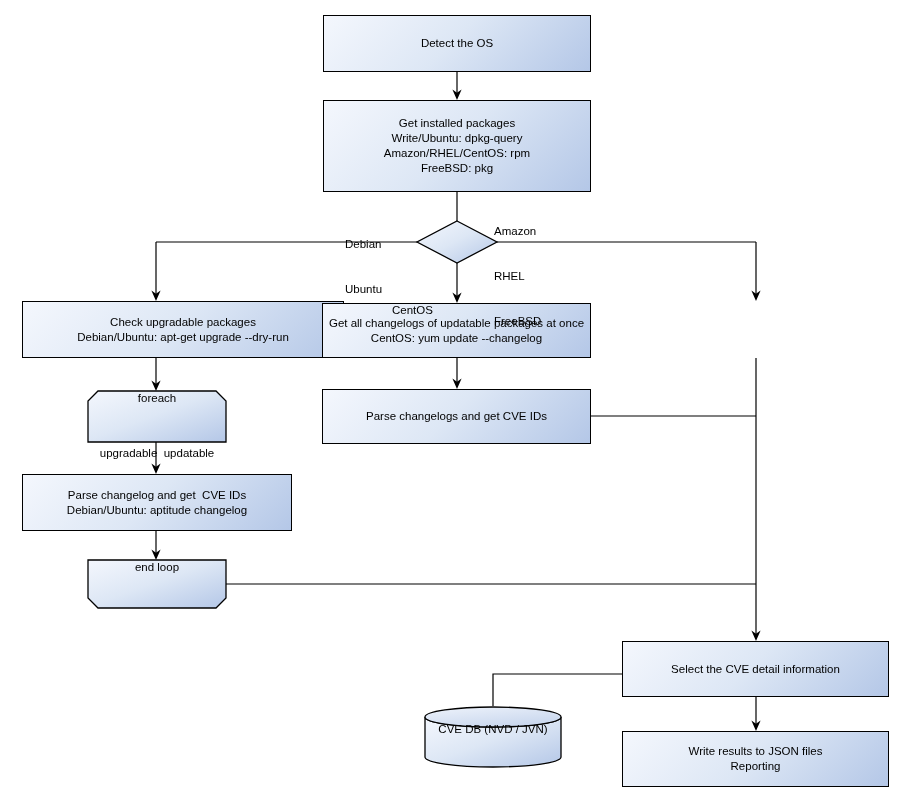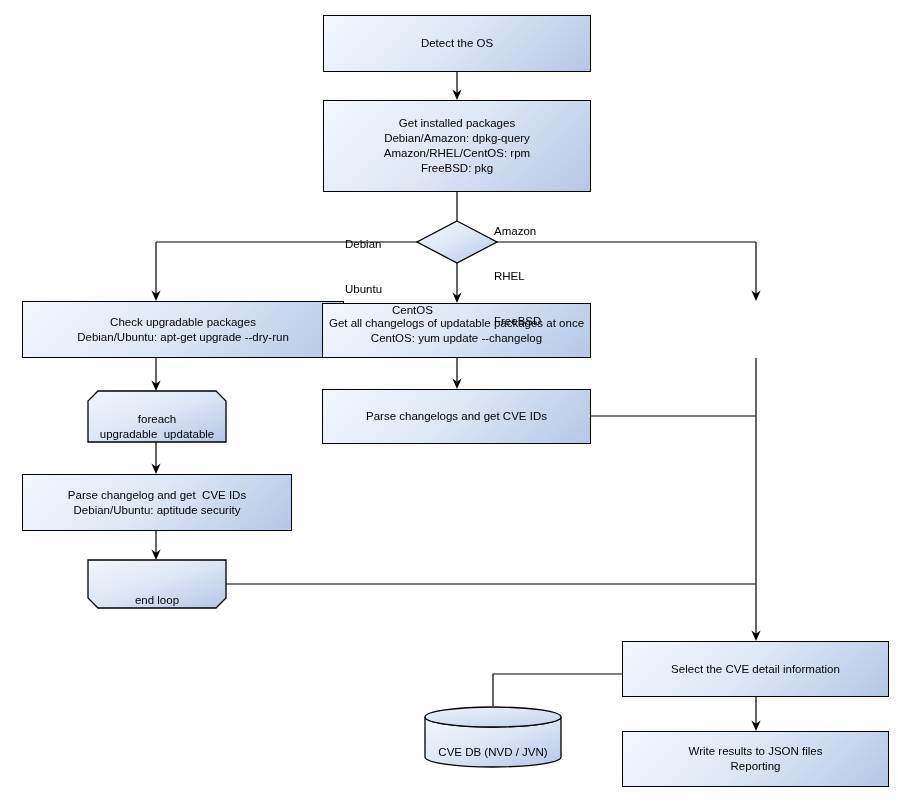--- a/index.html
+++ b/index.html
@@ -16,22 +16,22 @@
     border:1.3px solid #000;
     background:linear-gradient(135deg,#f4f7fd 0%,#dde7f5 48%,#b4c7e7 100%);
     line-height:15px;text-align:center;box-sizing:border-box;
   }
   .line{white-space:pre;}
   .lbl{
     position:absolute;text-align:left;line-height:15px;white-space:pre;
   }
   .shape-text{
     position:absolute;display:flex;flex-direction:column;
-    align-items:center;justify-content:flex-end;
-    line-height:15px;text-align:center;
+    align-items:center;justify-content:flex-start;
+    line-height:15px;text-align:center;gap:40px;
   }
 </style>
 </head>
 <body>
 
 <div class="canvas">
 
   <svg class="wires" width="898" height="803" viewBox="0 0 898 803">
     <defs>
       <linearGradient id="gBox" x1="0" y1="0" x2="1" y2="1">
@@ -88,33 +88,33 @@
       <ellipse cx="485" cy="717" rx="68" ry="10" fill="url(#gTop)" stroke="#000" stroke-width="1.3"></ellipse>
     </g>
   </svg>
 
   <div class="box" style="left:315px;top:15px;width:268px;height:57px">
     <div class="line">Detect the OS</div>
   </div>
 
   <div class="box" style="left:315px;top:100px;width:268px;height:92px">
     <div class="line">Get installed packages</div>
-    <div class="line">Debian/Amazon: dpkg-query</div>
+    <div class="line">Write/Ubuntu: dpkg-query</div>
     <div class="line">Amazon/RHEL/CentOS: rpm</div>
     <div class="line">FreeBSD: pkg</div>
   </div>
 
   <div class="box" style="left:14px;top:301px;width:322px;height:57px">
     <div class="line">Check upgradable packages</div>
     <div class="line">Debian/Ubuntu: apt-get upgrade --dry-run</div>
   </div>
 
   <div class="box" style="left:14px;top:474px;width:270px;height:57px">
     <div class="line">Parse changelog and get  CVE IDs</div>
-    <div class="line">Debian/Ubuntu: aptitude security</div>
+    <div class="line">Debian/Ubuntu: aptitude changelog</div>
   </div>
 
   <div class="box" style="left:314px;top:389px;width:269px;height:55px">
     <div class="line">Parse changelogs and get CVE IDs</div>
   </div>
 
   <div class="box" style="left:314px;top:303px;width:269px;height:55px">
     <div class="line">Get all changelogs of updatable packages at once</div>
     <div class="line">CentOS: yum update --changelog</div>
   </div>

